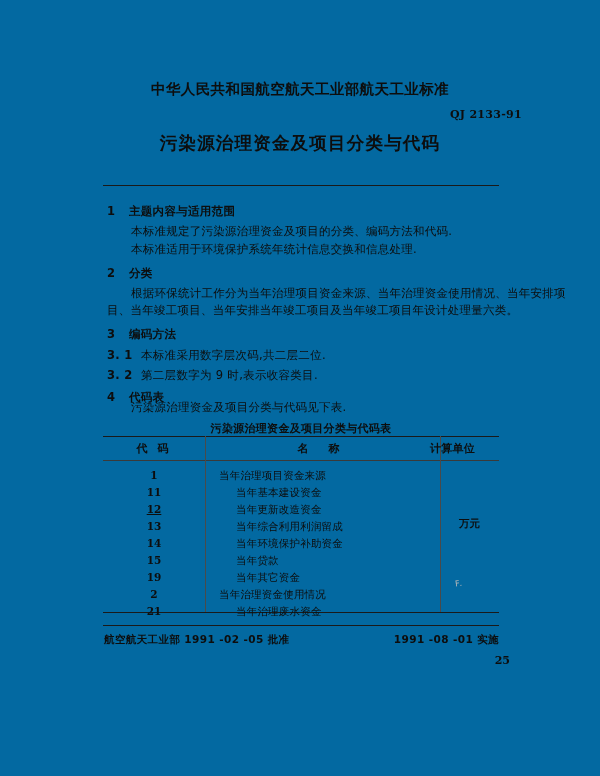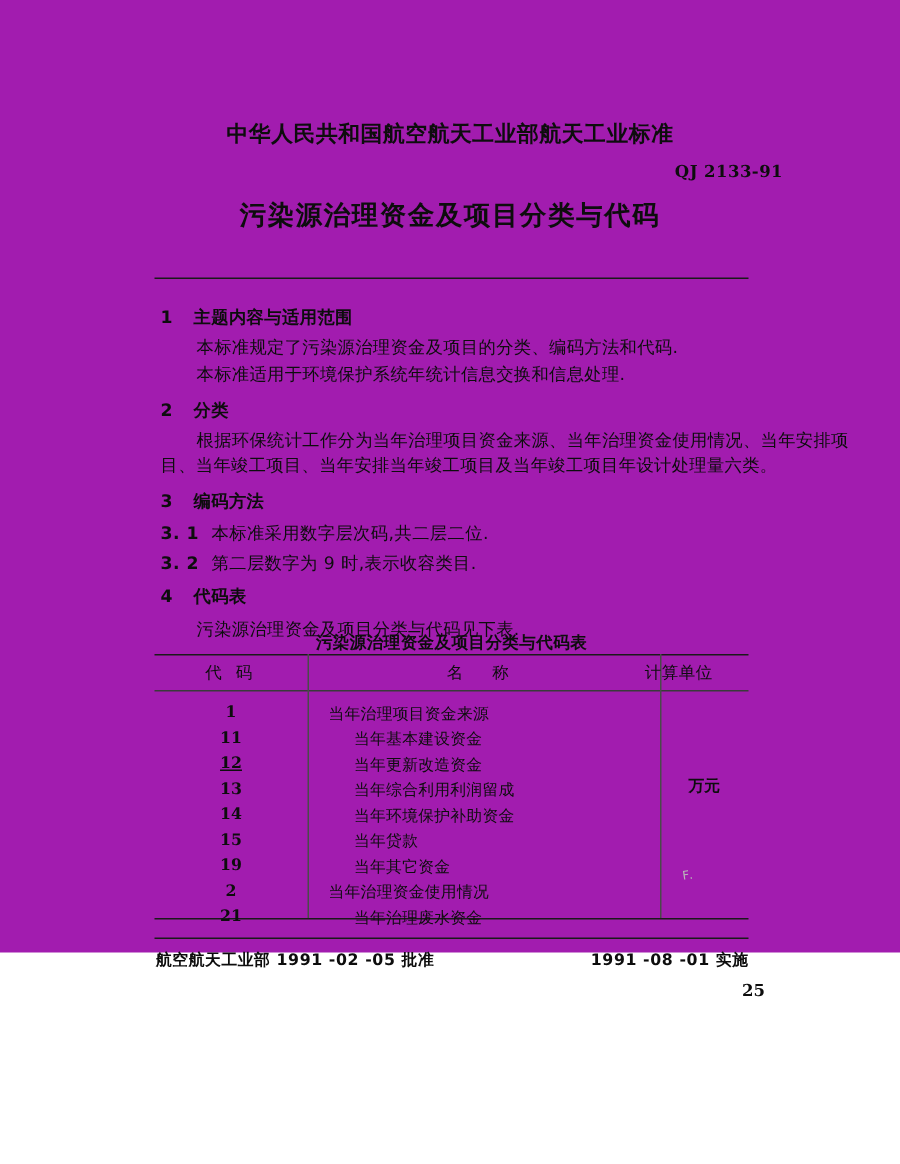--- a/index.html
+++ b/index.html
@@ -13,22 +13,22 @@
     font-family: "DejaVu Sans", "Liberation Sans", sans-serif;
     color: #0d0d0d;
     position: relative;
     overflow: hidden;
   }
   .page {
     position: absolute;
     left: 0;
     top: 0;
     width: 600px;
-    height: 635px;
-    background: #a21caf;
+    height: 776px;
+    background: #0369a1;
   }
 
   
   .std-org {
     position: absolute;
     left: 0;
     top: 80px;
     width: 600px;
     text-align: center;
     font-size: 14.5px;
@@ -94,21 +94,21 @@
   #sec2-line1  { left: 131px; top: 286px; }
   #sec2-line2  { left: 107px; top: 303px; }
 
   #sec3-head   { left: 107px; top: 327px; }
   #sec3-1      { left: 107px; top: 348px; font-weight: normal; }
   #sec3-1 .num { font-weight: bold; }
   #sec3-2      { left: 107px; top: 368px; font-weight: normal; }
   #sec3-2 .num { font-weight: bold; }
 
   #sec4-head   { left: 107px; top: 390px; }
-  #sec4-line1  { left: 131px; top: 412px; }
+  #sec4-line1  { left: 131px; top: 400px; }
 
   
   .tbl-caption {
     position: absolute;
     left: 103px;
     top: 421px;
     width: 396px;
     text-align: center;
     font-size: 11px;
     font-weight: bold;
@@ -137,21 +137,21 @@
     height: 176px;
     border-left: 1px solid #4a4a4a;
   }
   .v1 { left: 102px; }
   .v2 { left: 337px; }
 
   .th {
     position: absolute;
     top: 5px;
     font-size: 11px;
-    font-weight: normal;
+    font-weight: bold;
     letter-spacing: 0.3px;
     text-align: center;
   }
   .th-code { left: 0;    width: 102px; letter-spacing: 3px; }
   .th-name { left: 102px; width: 235px; letter-spacing: 8px; }
   .th-unit { left: 320px; width: 59px;  letter-spacing: 0.3px; }
 
   .row-code {
     position: absolute;
     left: 0;

